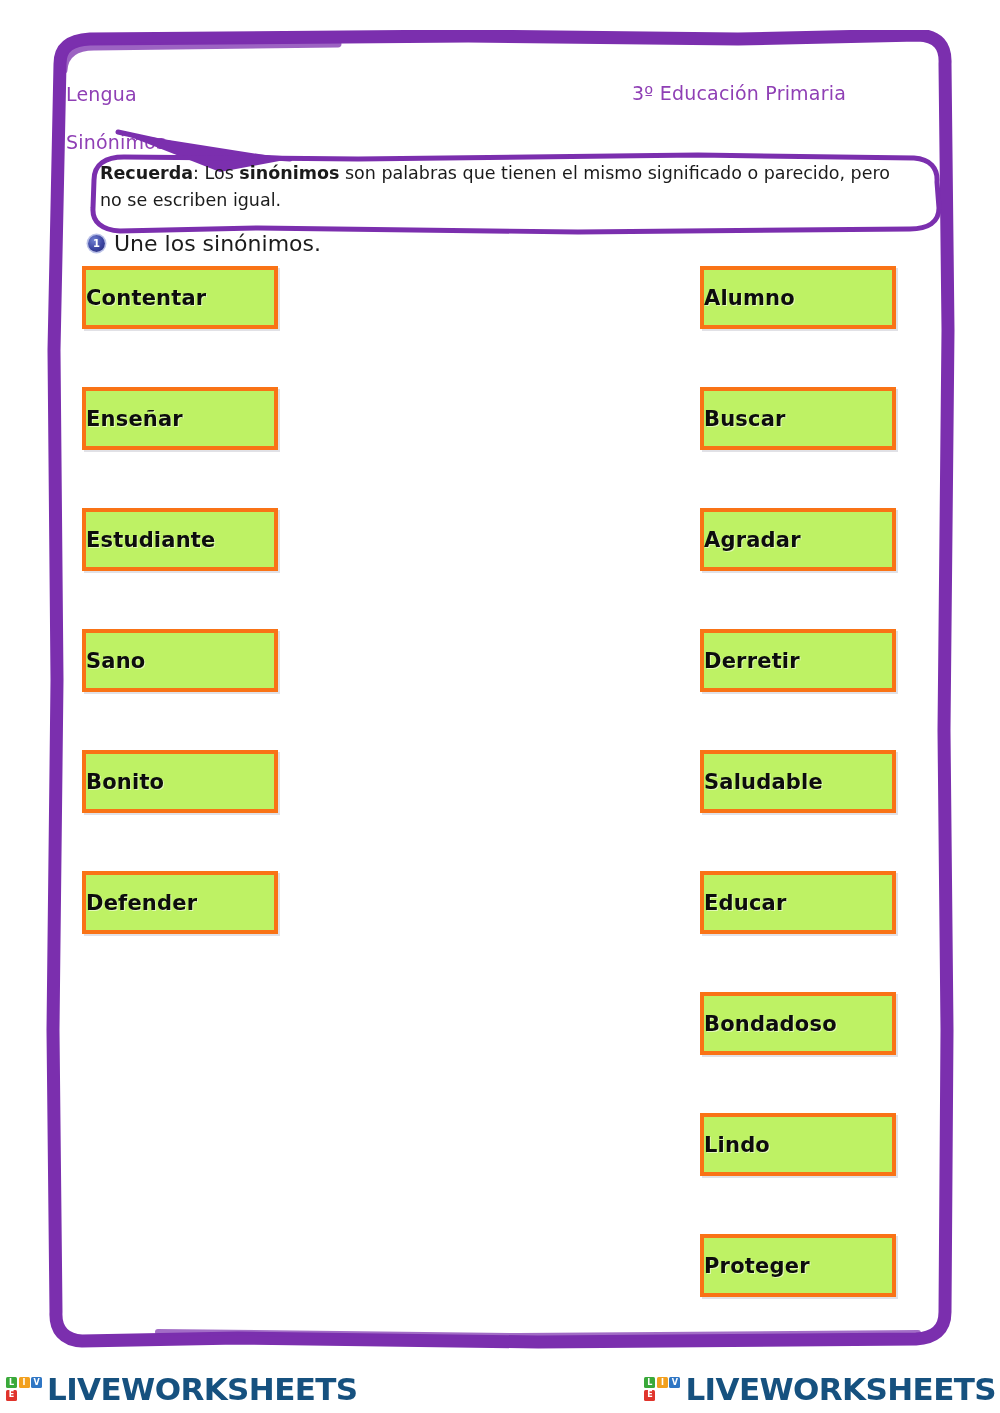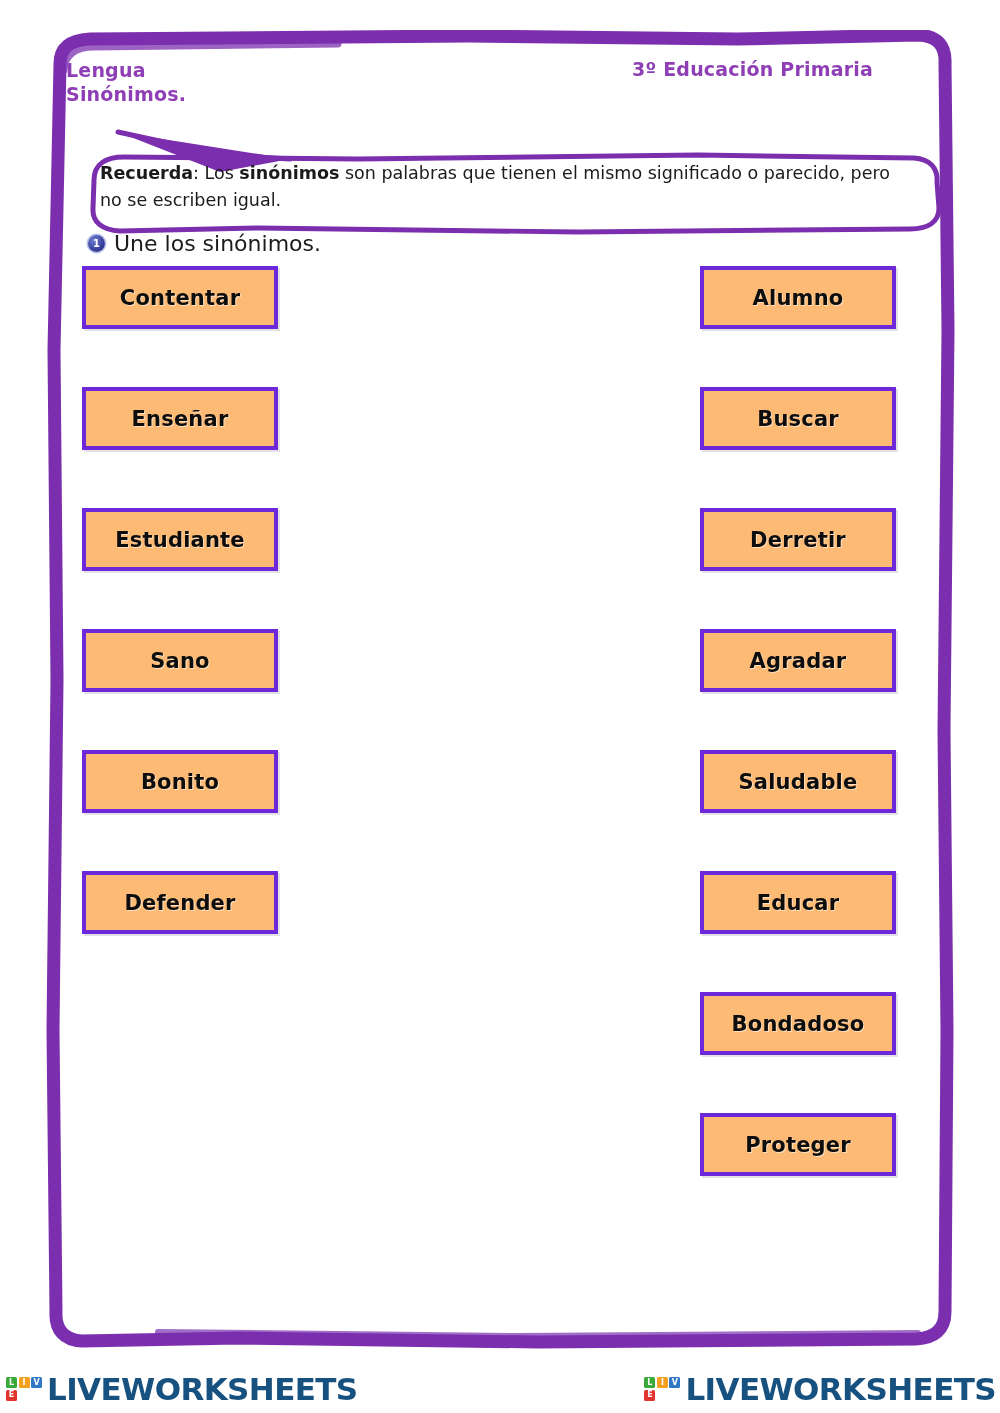--- a/index.html
+++ b/index.html
@@ -43,23 +43,24 @@
   }
   .subject-block {
     position: absolute;
     left: 0;
     top: 0;
     line-height: 1.28;
   }
   .subject-line, .topic-line, .grade-line {
     color: #8f3fb5;
     font-size: 19px;
-    font-weight: 700;
+    font-weight: 400;
     letter-spacing: 0.2px;
     font-family: "DejaVu Sans", "Liberation Sans", sans-serif;
+    margin-top: 24px;
   }
   .grade-line {
     position: absolute;
     left: 566px;
     top: 0;
     white-space: nowrap;
   }
 
   
   .callout {
@@ -131,25 +132,24 @@
     width: 196px;
   }
   .column.left  { left: 24px; }
   .column.right { left: 642px; }
 
   .word-box {
     box-sizing: border-box;
     width: 196px;
     height: 63px;
     margin-bottom: 58px;
-    background: #fdba74;
-    border: 4px solid #6d28d9;
-    display: flex;
-    align-items: center;
-    justify-content: center;
+    background: #bef264;
+    border: 4px solid #f97316;
+    display: flex;
+    align-items: center;
     box-shadow: 2px 2px 0 rgba(120,120,140,0.22);
   }
   .word-box:last-child { margin-bottom: 0; }
   .word-label {
     font-size: 21px;
     font-weight: 700;
     color: #0d0d0d;
     letter-spacing: 0.2px;
     text-shadow: 1px 1px 0 rgba(255,255,255,0.55);
     font-family: "DejaVu Sans", "Liberation Sans", sans-serif;
@@ -270,33 +270,36 @@
     </div>
 
     <div class="column right">
       <div class="word-box">
           <span class="word-label">Alumno</span>
         </div>
       <div class="word-box">
           <span class="word-label">Buscar</span>
         </div>
       <div class="word-box">
+          <span class="word-label">Agradar</span>
+        </div>
+      <div class="word-box">
           <span class="word-label">Derretir</span>
         </div>
       <div class="word-box">
-          <span class="word-label">Agradar</span>
-        </div>
-      <div class="word-box">
           <span class="word-label">Saludable</span>
         </div>
       <div class="word-box">
           <span class="word-label">Educar</span>
         </div>
       <div class="word-box">
           <span class="word-label">Bondadoso</span>
+        </div>
+      <div class="word-box">
+          <span class="word-label">Lindo</span>
         </div>
       <div class="word-box">
           <span class="word-label">Proteger</span>
         </div>
     </div>
 
   </div>
 </div>
 
 <div class="footer-logo left">

